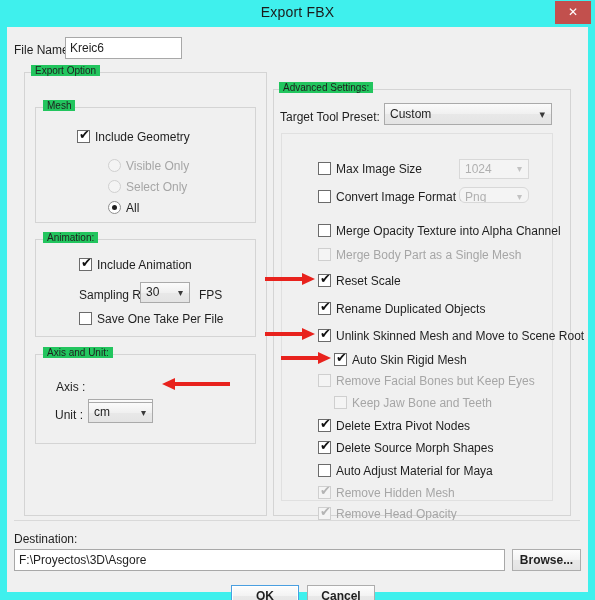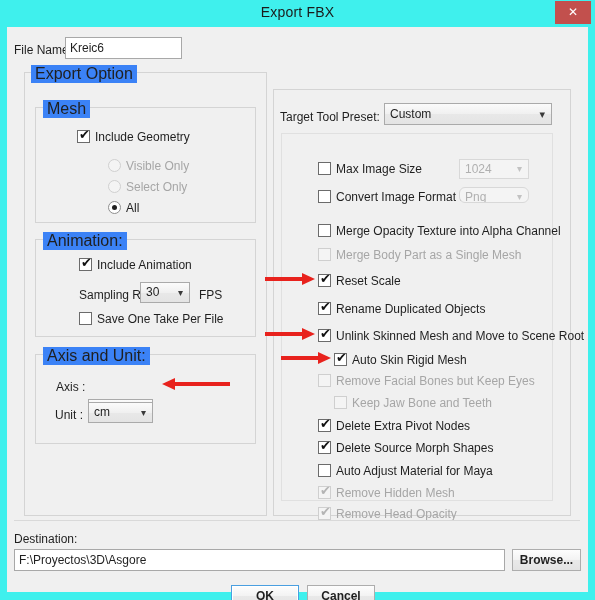--- a/index.html
+++ b/index.html
@@ -87,23 +87,23 @@
     overflow: hidden;
   }
 
   .groupbox {
     position: absolute;
     border: 1px solid #d4d4d4;
     box-sizing: border-box;
   }
   .group-title {
     position: absolute;
-    background: #3b82f6;
+    background: #22c55e;
     padding: 0 4px;
-    font-size: 16px;
+    font-size: 10px;
     color: #1f1f1f;
     white-space: nowrap;
   }
 
   
   .cb {
     position: absolute;
     width: 13px;
     height: 13px;
     border: 1px solid #6b6b6b;
@@ -297,20 +297,21 @@
       <span>cm</span>
       <span class="arrow">▾</span>
     </div>
 
     <div class="arrow-anno left" style="left:155px; top:351px; width:68px;">
       <div class="shaft" style="left:13px; right:0;"></div>
       <div class="head"></div>
     </div>
 
     <div class="groupbox" style="left:266px; top:62px; width:298px; height:427px;"></div>
+    <div class="group-title" style="left:272px; top:55px;">Advanced Settings:</div>
 
     <div class="lbl" style="left:273px; top:83px;">Target Tool Preset:</div>
     <div class="combo" style="left:377px; top:76px; width:168px; height:22px; line-height:20px;">
       <span>Custom</span>
       <span class="arrow" style="top:1px; font-size:11px;">▾</span>
     </div>
 
     <div class="scrollframe" style="left:274px; top:106px; width:272px; height:368px;"></div>
 
     <div id="adv-list">

